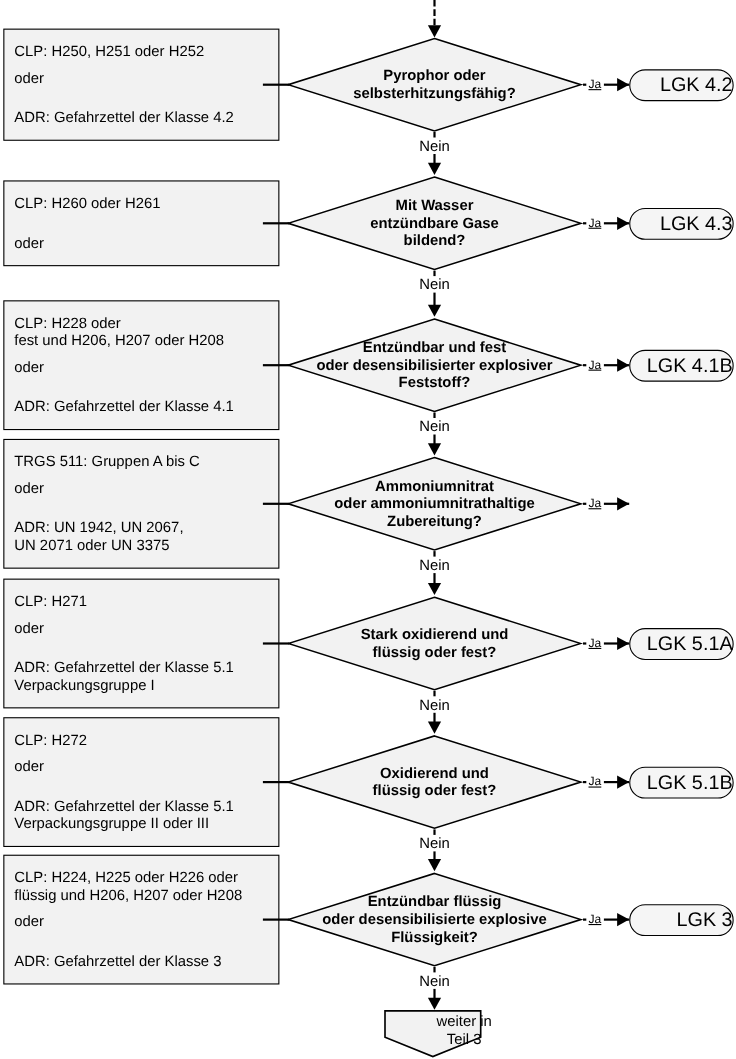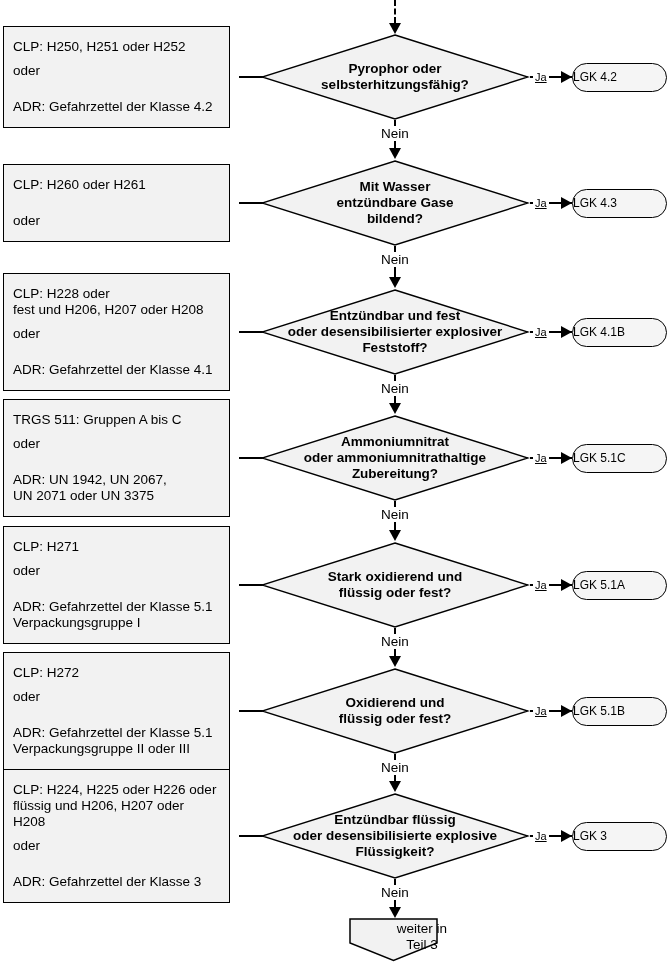--- a/index.html
+++ b/index.html
@@ -7,21 +7,21 @@
     --pill-fill:#f5f5f5;
     --line:#000;
   }
   html,body{margin:0;padding:0;background:#fff;}
   #stage{
     position:relative;width:669px;height:963px;background:#fff;overflow:hidden;
     font-family:"Liberation Sans",sans-serif;color:#000;
   }
   .row{position:absolute;inset:0;}
   .criteria-box{
-    position:absolute;left:3px;width:227px;top:var(--cy);transform:translateY(-50%);
+    position:absolute;left:3px;width:251px;top:var(--cy);transform:translateY(-50%);
     box-sizing:border-box;border:1.4px solid var(--line);background:var(--node-fill);
     padding:12px 9px;font-size:13.5px;line-height:16px;
   }
   .criteria-box .para{white-space:pre-line;margin:0 0 8px 0;}
   .criteria-box .para:last-child{margin-bottom:0;margin-top:20px;}
   .hline{position:absolute;height:2px;background:var(--line);}
   .box-connector{left:239px;width:24px;top:calc(var(--cy) - 1px);}
   .diamond-svg{position:absolute;left:260px;top:calc(var(--cy) - 44px);}
   .question{
     position:absolute;left:275px;width:240px;top:var(--cy);transform:translateY(-50%);
@@ -32,21 +32,21 @@
     position:absolute;left:561px;top:calc(var(--cy) - 6px);width:0;height:0;
     border-left:11px solid var(--line);border-top:6px solid transparent;border-bottom:6px solid transparent;
   }
   .ja-label{
     position:absolute;left:533px;top:var(--cy);transform:translateY(-50%);
     background:#fff;padding:0 2px;font-size:11px;text-decoration:underline;
   }
   .result-pill{
     position:absolute;left:572px;width:95px;height:29px;top:calc(var(--cy) - 14.5px);
     box-sizing:border-box;border:1.4px solid var(--line);border-radius:15px;background:var(--pill-fill);
-    display:flex;align-items:center;justify-content:flex-start;font-size:12px;
+    display:flex;align-items:center;justify-content:flex-end;font-size:18px;
   }
   .vline{position:absolute;left:394px;width:2px;background:var(--line);}
   .arrow-down{
     position:absolute;left:389px;width:0;height:0;
     border-top:11px solid var(--line);border-left:6px solid transparent;border-right:6px solid transparent;
   }
   .nein-wrap{
     position:absolute;left:345px;width:100px;top:calc(var(--cy) + 47px);
     text-align:center;pointer-events:none;
   }
@@ -155,23 +155,20 @@
     <div class="hline box-connector"></div>
     <svg class="diamond-svg" width="270" height="88">
       <polygon points="135,2 268,44 135,86 2,44" fill="var(--node-fill)" stroke="var(--line)" stroke-width="1.4"></polygon>
     </svg>
     <div class="question">Ammoniumnitrat
 oder ammoniumnitrathaltige
 Zubereitung?</div>
     <div class="hline ja-line"></div>
     <div class="arrow-right"></div>
     <span class="ja-label">Ja</span>
-    <div class="result-pill">
-      <span>LGK 5.1C</span>
-    </div>
     <div class="vline" style="top: 501px; height: 31px;"></div>
     <div class="arrow-down" style="top: 530px;"></div>
     <div class="nein-wrap">
       <span class="nein-label">Nein</span>
     </div>
   </div>
     <div class="row" style="--cy: 585px;">
     <div class="criteria-box">
         <div class="para">CLP: H271</div>
         <div class="para">oder</div>

